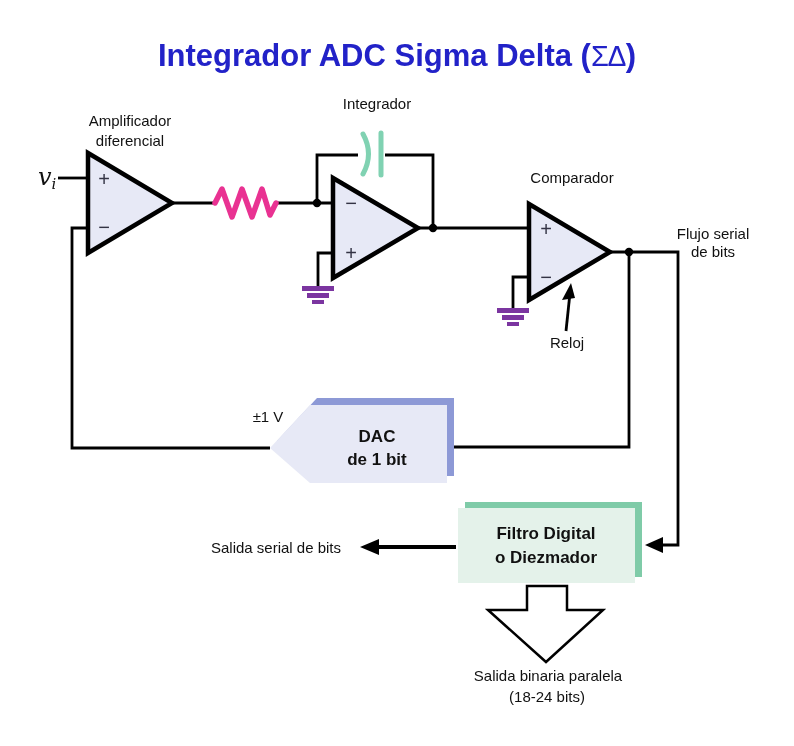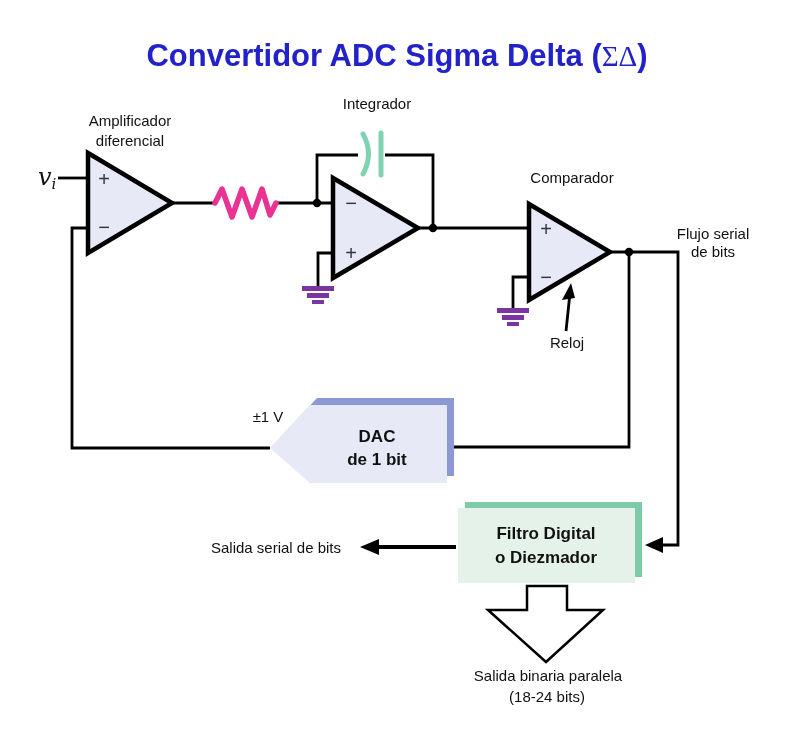--- a/index.html
+++ b/index.html
@@ -1,32 +1,32 @@
 <!DOCTYPE html>
 <html><head>
 <meta charset="utf-8">
 <style>
   html,body{margin:0;padding:0;background:#ffffff;}
   .stage{position:relative;width:794px;height:746px;background:#ffffff;overflow:hidden;
          font-family:"Liberation Sans",sans-serif;}
   .title{position:absolute;top:38px;left:0;width:794px;text-align:center;
          font-weight:bold;font-size:31px;color:#2222C8;letter-spacing:0px;}
-  .title .sd{font-family:Liberation Serif, serif;font-weight:normal;font-size:29px;}
+  .title .sd{font-family:Liberation Mono, monospace;font-weight:normal;font-size:29px;}
   svg{position:absolute;top:0;left:0;}
   svg text{font-family:"Liberation Sans",sans-serif;fill:#111111;font-size:15px;}
   svg text.bold{font-weight:bold;font-size:17px;}
   svg text.sign{font-size:20px;fill:#333344;font-weight:400;}
   svg text.math{font-family:"DejaVu Serif",serif;font-style:italic;}
 </style>
 </head>
 <body>
 
 <div class="stage">
 
-  <div class="title"><span>Convertidor ADC Sigma Delta (</span><span class="sd">ΣΔ</span><span>)</span></div>
+  <div class="title"><span>Integrador ADC Sigma Delta (</span><span class="sd">ΣΔ</span><span>)</span></div>
 
   <svg width="794" height="746" viewBox="0 0 794 746">
 
     <g stroke="#000000" stroke-width="2.8" fill="none">
       <path d="M58,178 H88"></path>
       <path d="M172,203 H215"></path>
       <path d="M277,203 H333"></path>
       <path d="M317,203 V155 H358"></path>
       <path d="M385,155 H433 V229"></path>
       <path d="M418,228 H529"></path>

